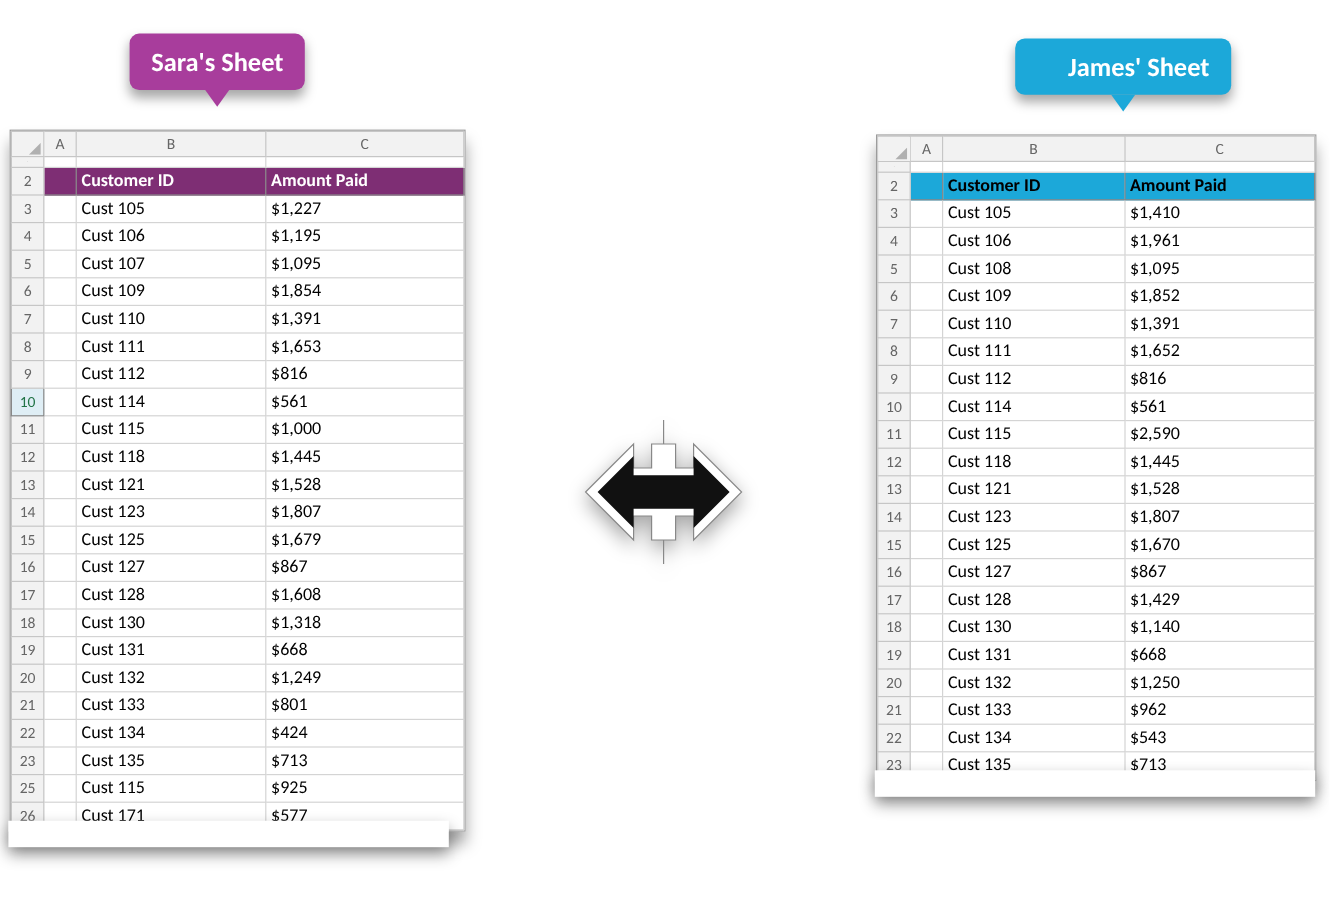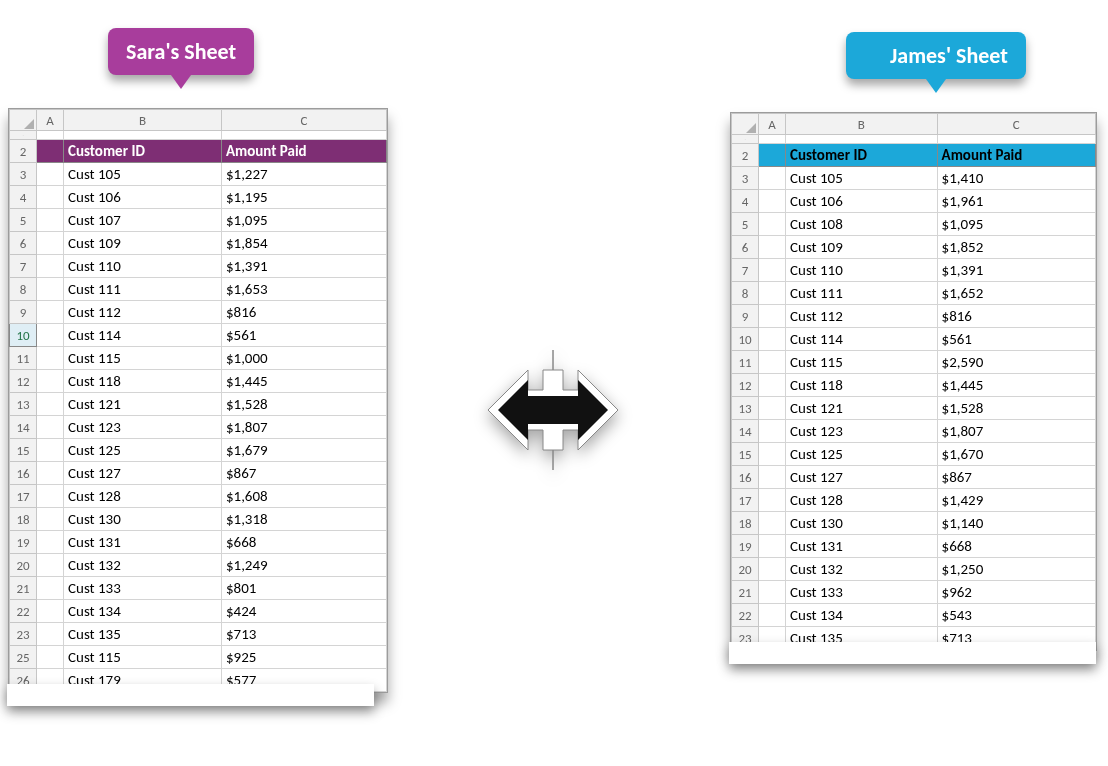--- a/index.html
+++ b/index.html
@@ -268,21 +268,21 @@
         </tr>
         <tr>
           <td class="rowhdr">25</td>
           <td class="cell narrow"></td>
           <td class="cell">Cust 115</td>
           <td class="cell">$925</td>
         </tr>
         <tr>
           <td class="rowhdr">26</td>
           <td class="cell narrow"></td>
-          <td class="cell">Cust 179</td>
+          <td class="cell">Cust 171</td>
           <td class="cell">$577</td>
         </tr>
       </tbody>
   </table>
   <svg class="torn-bottom" viewBox="0 0 400 24" preserveAspectRatio="none">
     <path d="M0,0 L400,0 L400,10 C380,22 360,6 340,16 C320,8 300,20 280,12 C260,20 240,6 220,14 C200,4 180,20 160,10 C140,20 120,6 100,14 C80,6 60,20 40,10 C20,20 0,8 0,10 Z" fill="#fff"></path>
   </svg>
 </div>
 
 <div class="sheet sheet-james">

